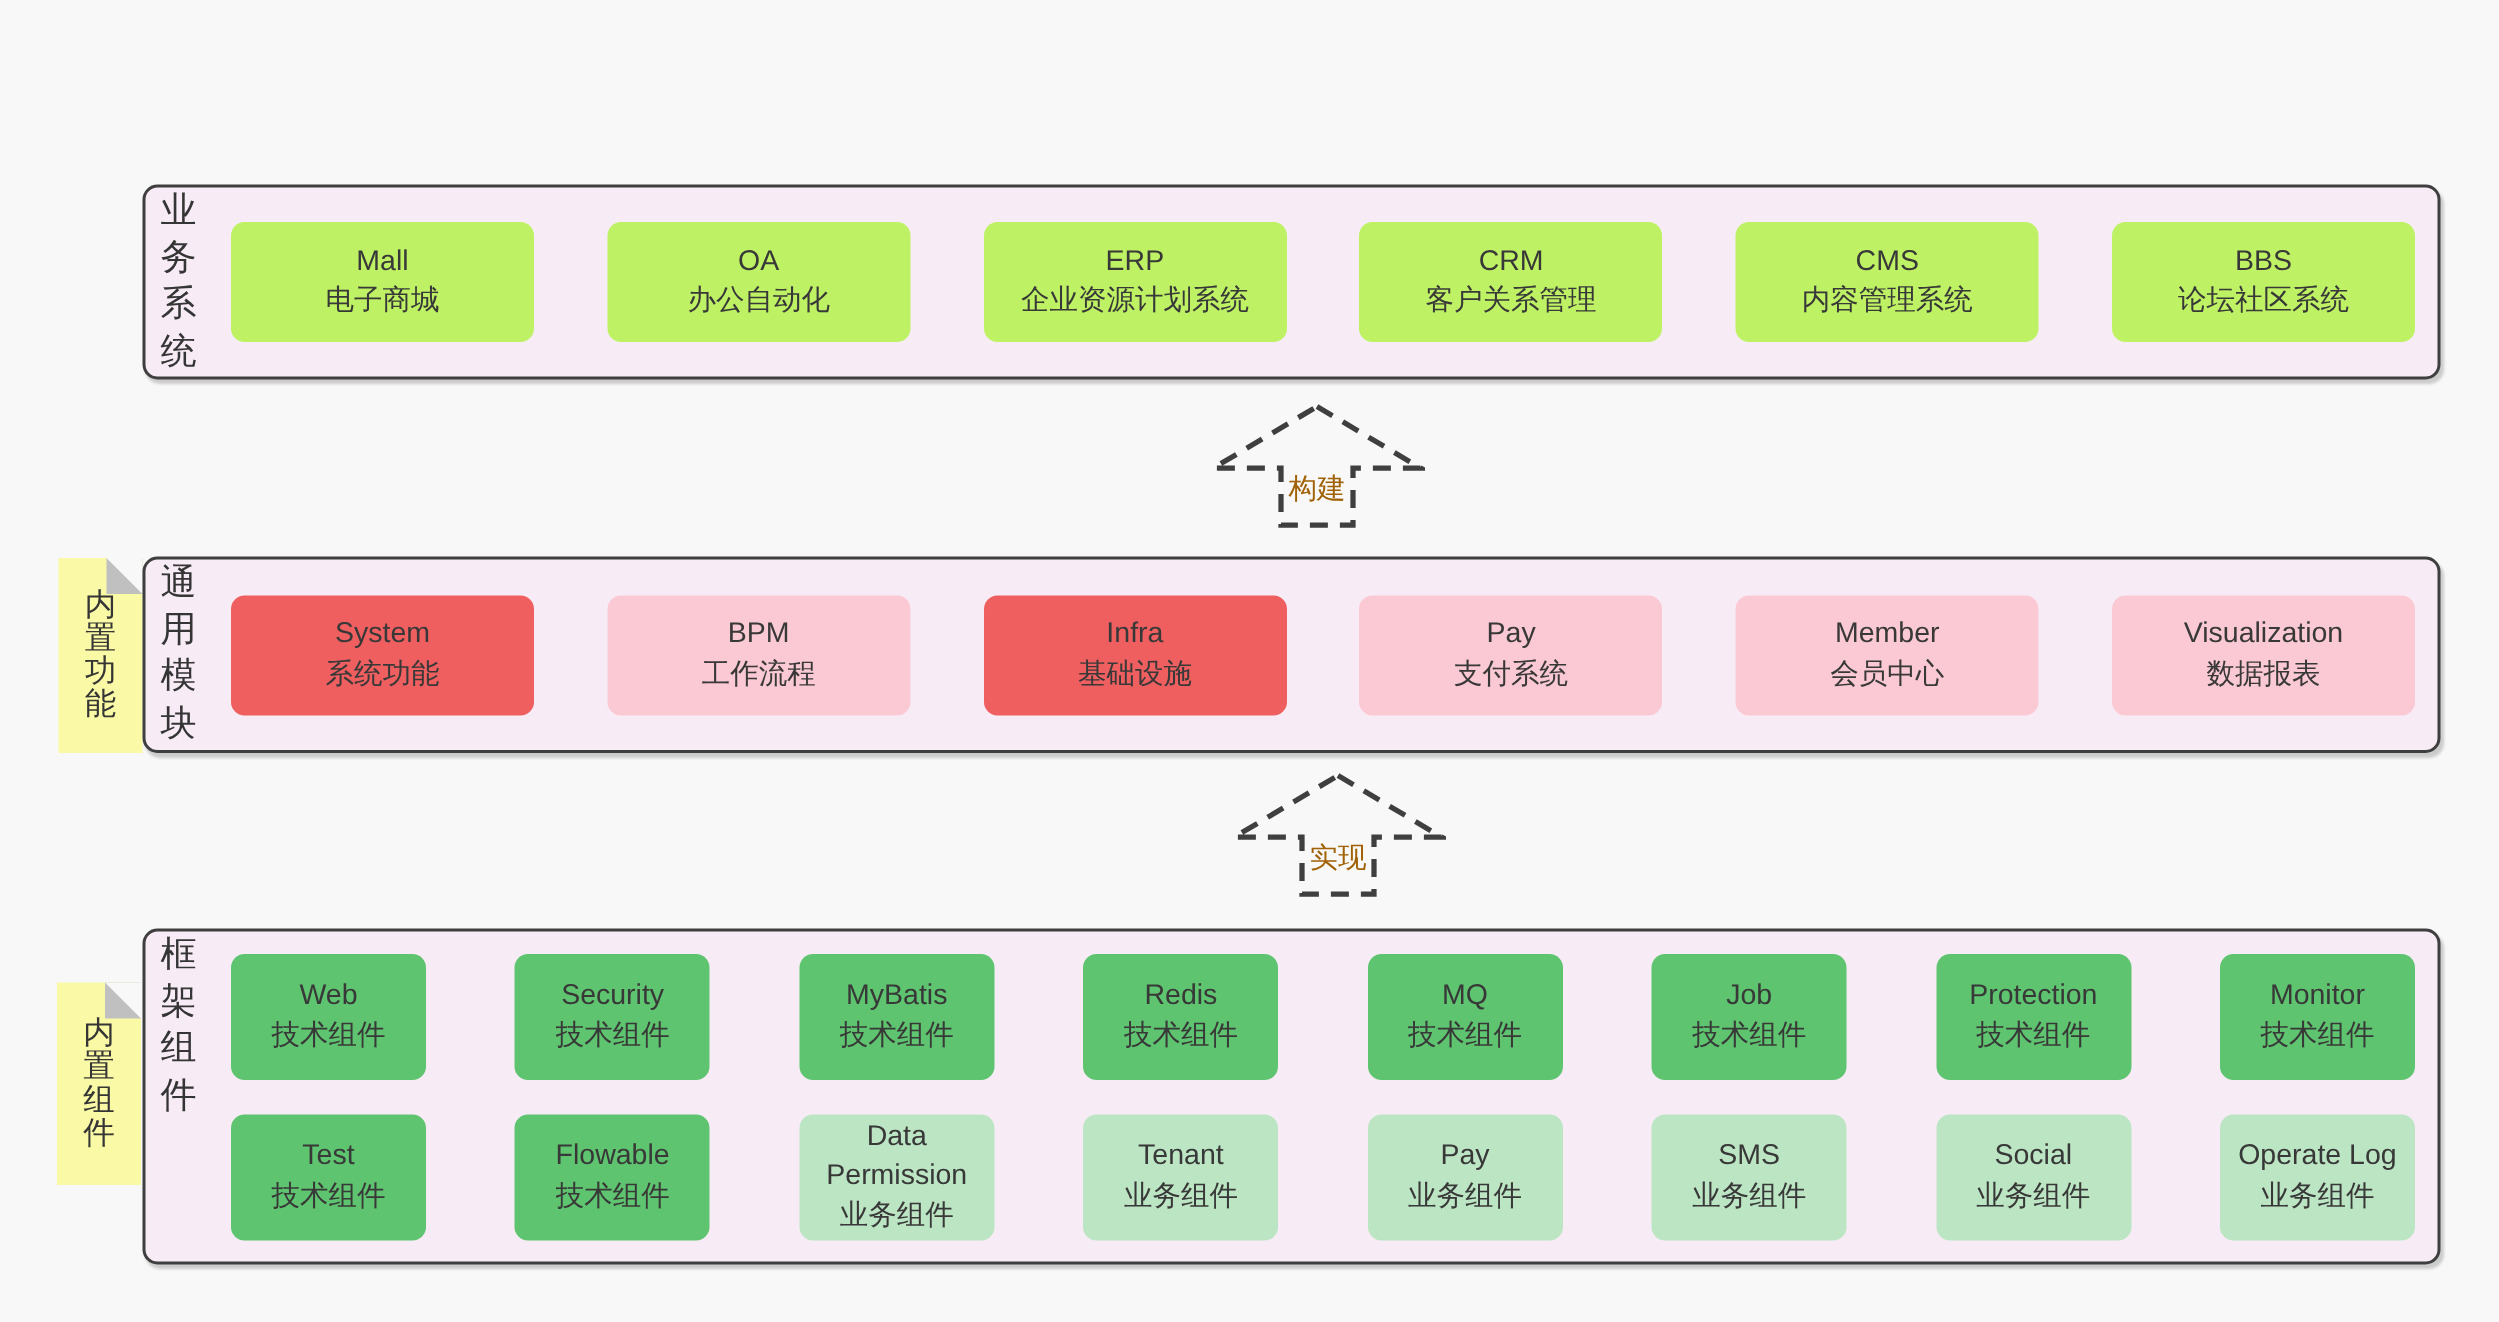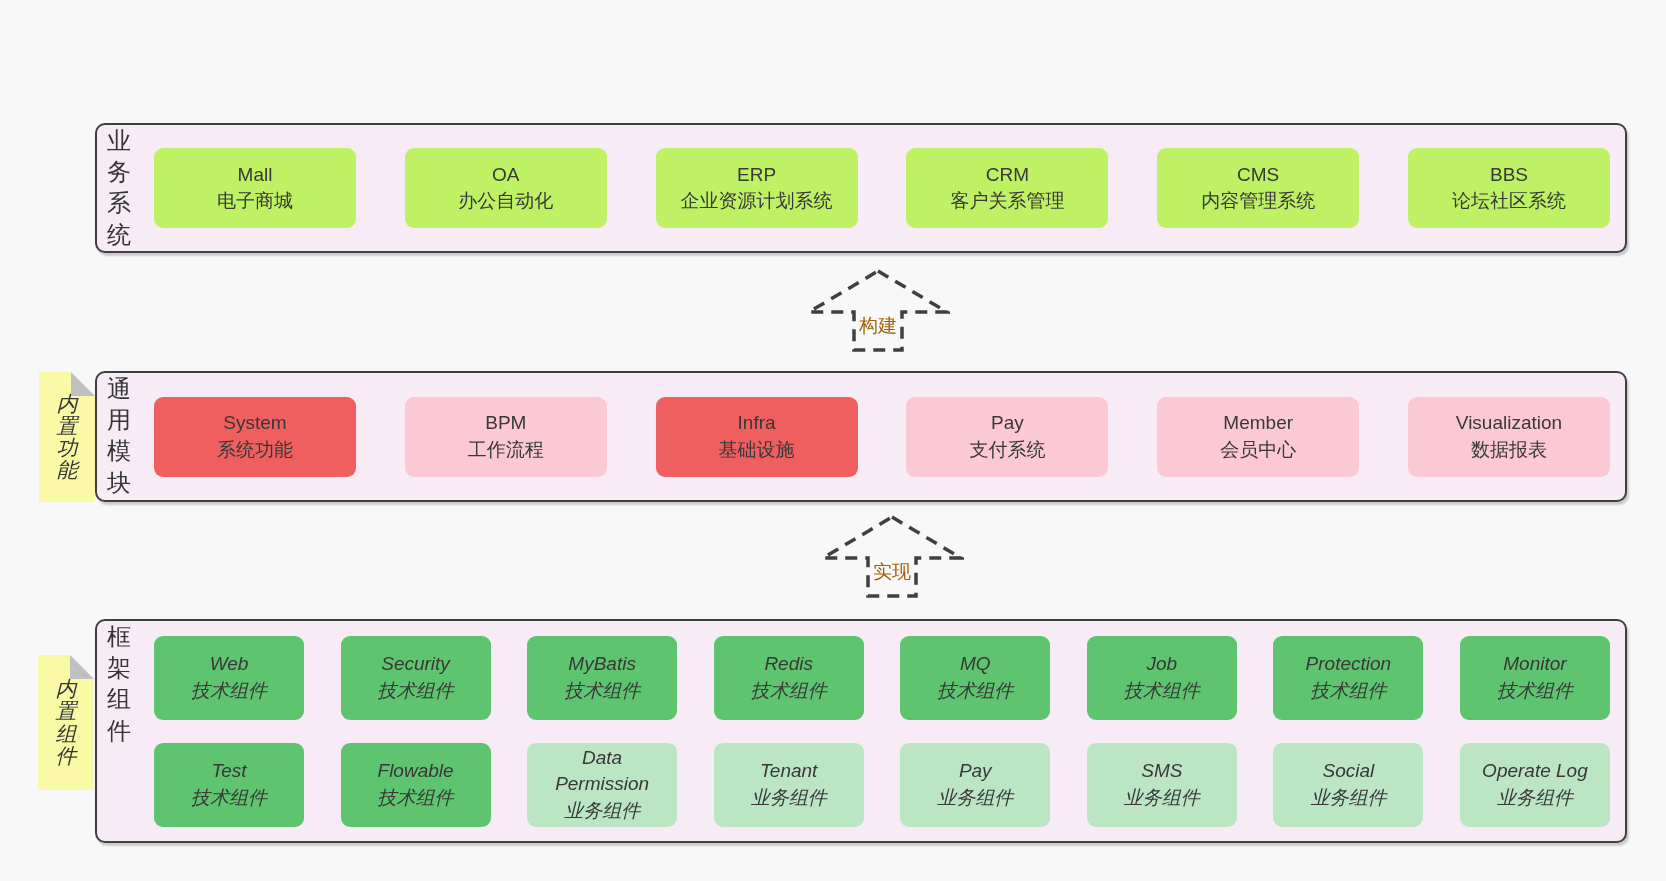--- a/index.html
+++ b/index.html
@@ -27,29 +27,29 @@
     position:absolute;left:57px;right:15px;top:0;bottom:0;
     display:flex;flex-direction:column;justify-content:center;gap:23px;
   }
   .row{display:flex;justify-content:space-between;}
   .box{
     border-radius:9px;display:flex;flex-direction:column;justify-content:center;
     align-items:center;text-align:center;box-sizing:border-box;padding:2px 6px;
     font-size:19px;line-height:1.38;color:#383838;
   }
   .cols-6 .box{width:202px;height:80px;}
-  .cols-8 .box{width:150px;height:84px;font-style:italic;}
+  .cols-8 .box{width:130px;height:84px;}
   .v-blue{background:#bef264;}
   .v-red{background:#ef5f60;}
   .v-pink{background:#fbc9d4;}
   .v-green{background:#5ec46f;}
   .v-green-light{background:#bce5c3;}
   .sticky{
     position:absolute;width:56px;background:#fafaa6;z-index:1;
-    display:flex;align-items:center;justify-content:center;font-style:italic;
+    display:flex;align-items:center;justify-content:center;
   }
   .sticky-mid{left:39px;top:372px;height:130px;}
   .sticky-bot{left:38px;top:655px;height:135px;}
   .sticky .fold{
     position:absolute;top:0;right:0;width:0;height:0;border-style:solid;
     border-width:0 24px 24px 0;
     border-color:#f8f8f8 #f8f8f8 #c0c0c0 transparent;
   }
   .sticky span{
     display:block;width:24px;font-size:21px;line-height:1.05;color:#353535;

